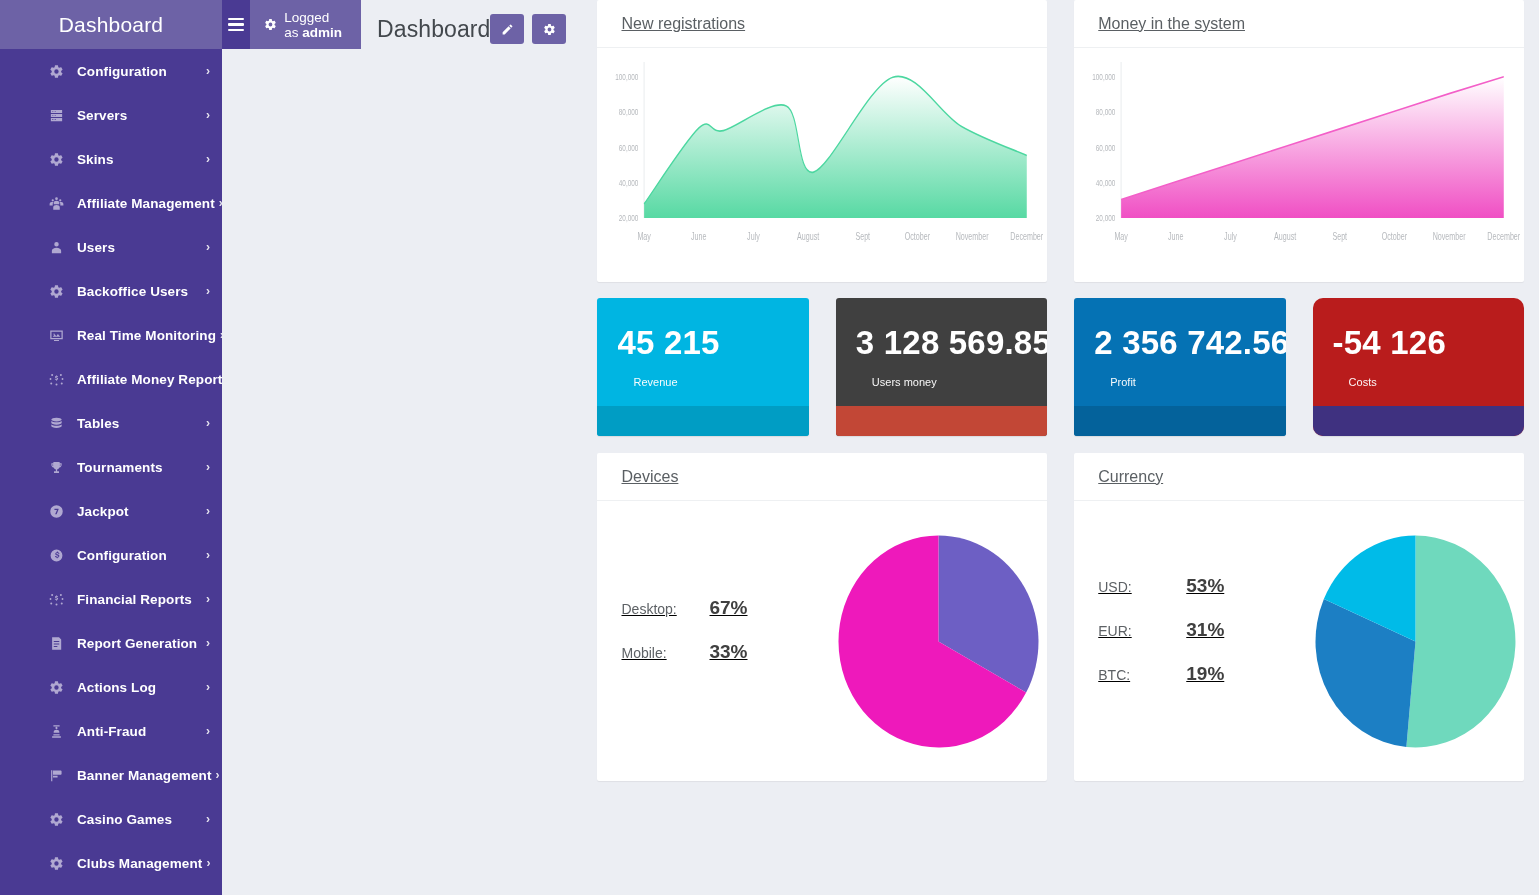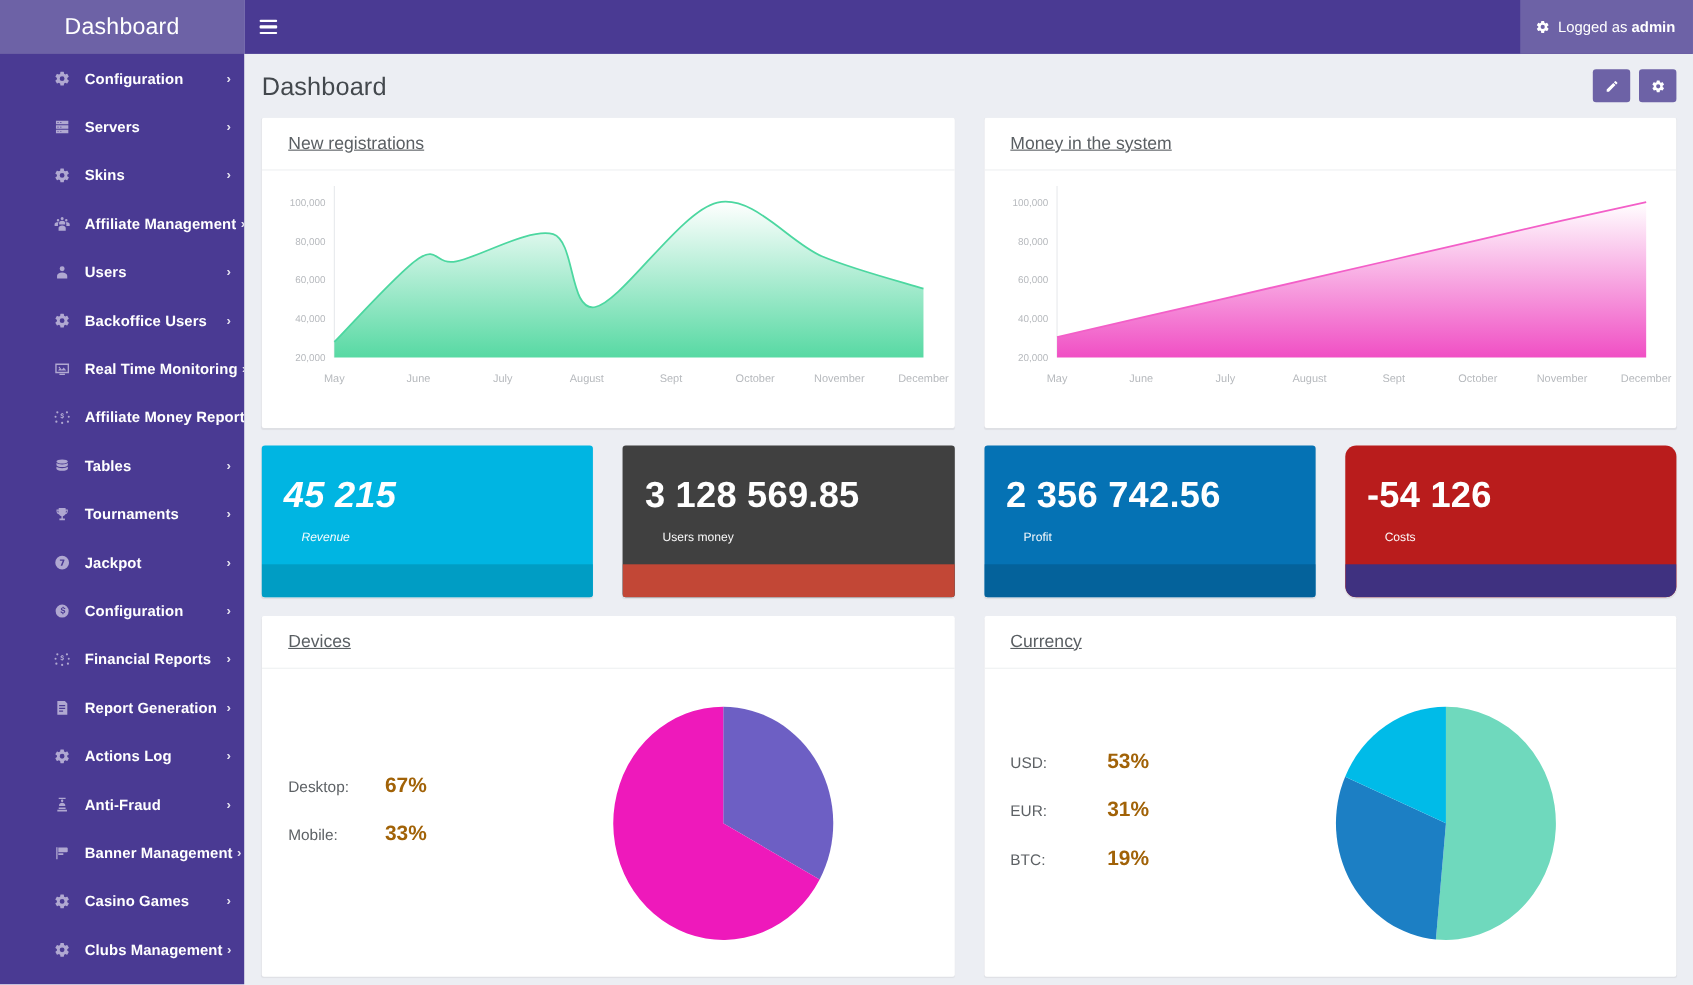--- a/index.html
+++ b/index.html
@@ -58,21 +58,21 @@
   .nav-chev {
     font-size: 12px; color: #ffffff; opacity: .85;
     font-weight: bold;
     margin-left: 4px;
   }
 
   
   #main {
     flex: 1 1 auto;
     height: 895px;
-    display: flex; flex-direction: column;
+    display: flex; flex-direction: row;
     overflow: hidden;
     background: #eceef3;
   }
   #topbar {
     height: 49px;
     background: #4a3a93;
     display: flex; align-items: center;
     flex: 0 0 49px;
   }
   #hamburger {
@@ -171,23 +171,23 @@
     font-size: 11px; color: #ffffff; opacity: .96;
   }
   .stat-foot {
     position: absolute; left: 0; right: 0; bottom: 0; height: 30px;
     background: rgba(0,0,0,.11);
   }
 
   
   .pie-body { height: 280px; display: flex; align-items: center; padding: 0 24px; }
   .pie-legend { width: 210px; flex: 0 0 210px; }
-  .legend-row { display: flex; align-items: baseline; margin-bottom: 22px; }
+  .legend-row { display: flex; align-items: baseline; margin-bottom: 22px; text-decoration: underline; }
   .legend-name { width: 88px; flex: 0 0 88px; font-size: 14px; color: #5d6165; }
-  .legend-val { font-size: 19px; font-weight: bold; color: #a16207; }
+  .legend-val { font-size: 19px; font-weight: bold; color: #404040; }
   .pie-holder { flex: 1 1 auto; display: flex; justify-content: center; align-items: center; }
   .pie-holder svg { display: block; }
 </style>
 </head>
 <body>
 
 <div id="sidebar">
   <div id="sidebar-logo">
     <span class="logo-text">Dashboard</span>
   </div>
@@ -476,21 +476,21 @@
                   <text class="xaxis-text" x="525.4285714285713" y="192" text-anchor="middle">November</text>
                   <text class="xaxis-text" x="602" y="192" text-anchor="middle">December</text>
                 </svg>
               </div>
           </div>
         </div>
       </div>
     </div>
 
     <div class="stat-row" id="stat-row">
-        <div class="stat-card" style="background: rgb(0, 181, 226); font-style: italic;">
+        <div class="stat-card" style="background: rgb(0, 181, 226);">
           <div class="stat-num">45 215</div>
           <div class="stat-label">Revenue</div>
           <div class="stat-foot" style="background: rgb(0, 157, 196);"></div>
         </div>
         <div class="stat-card" style="background: #404040;">
           <div class="stat-num">3 128 569.85</div>
           <div class="stat-label">Users money</div>
           <div class="stat-foot" style="background: rgb(194, 71, 54);"></div>
         </div>
         <div class="stat-card" style="background: rgb(5, 114, 180);">

